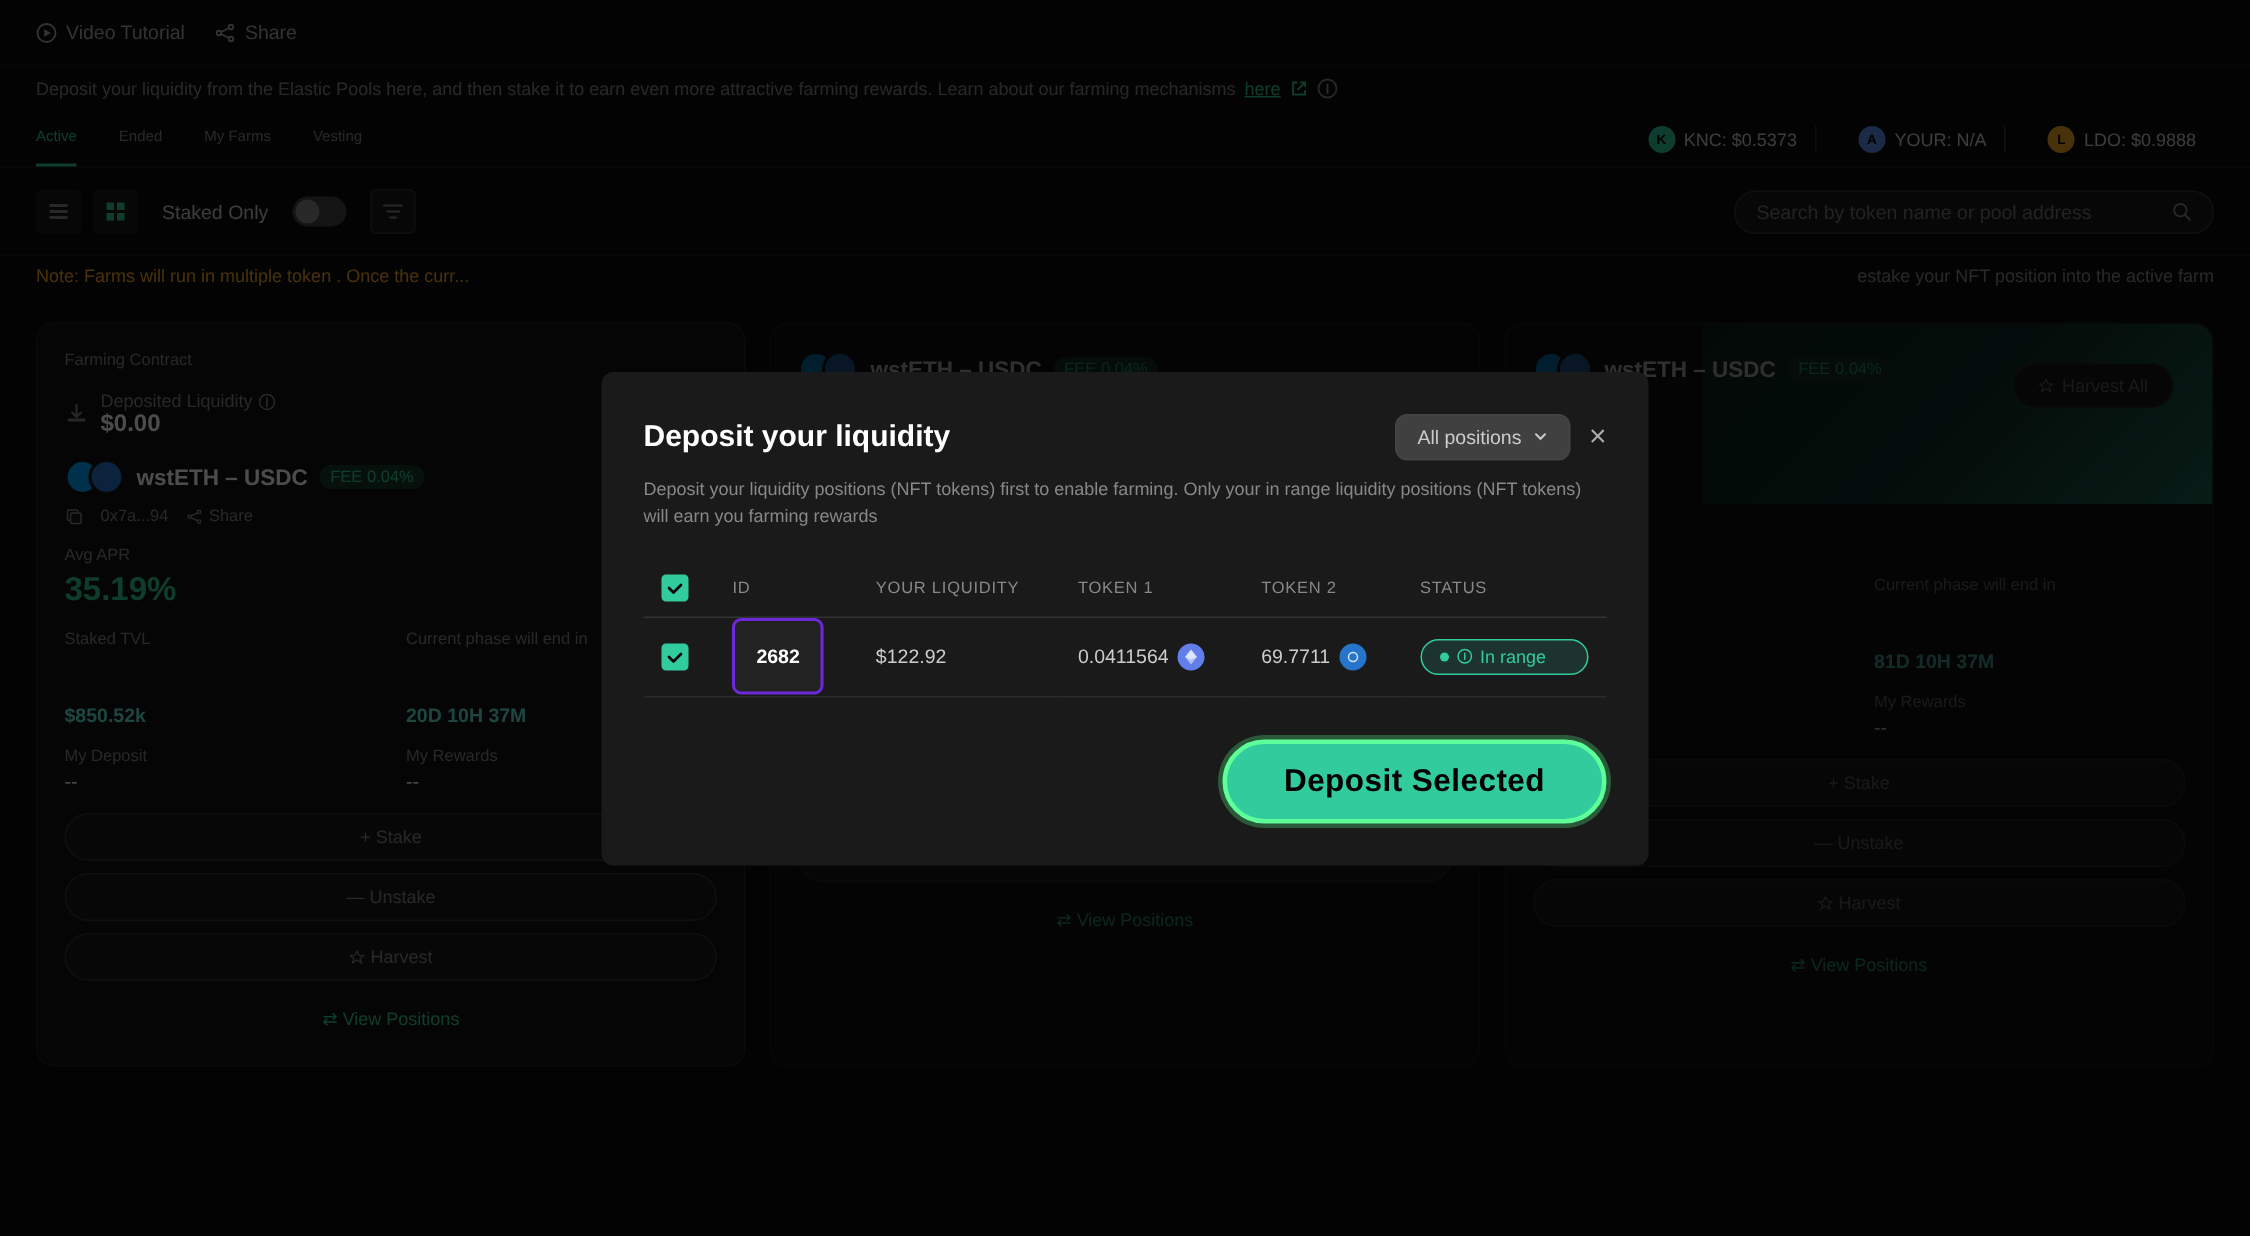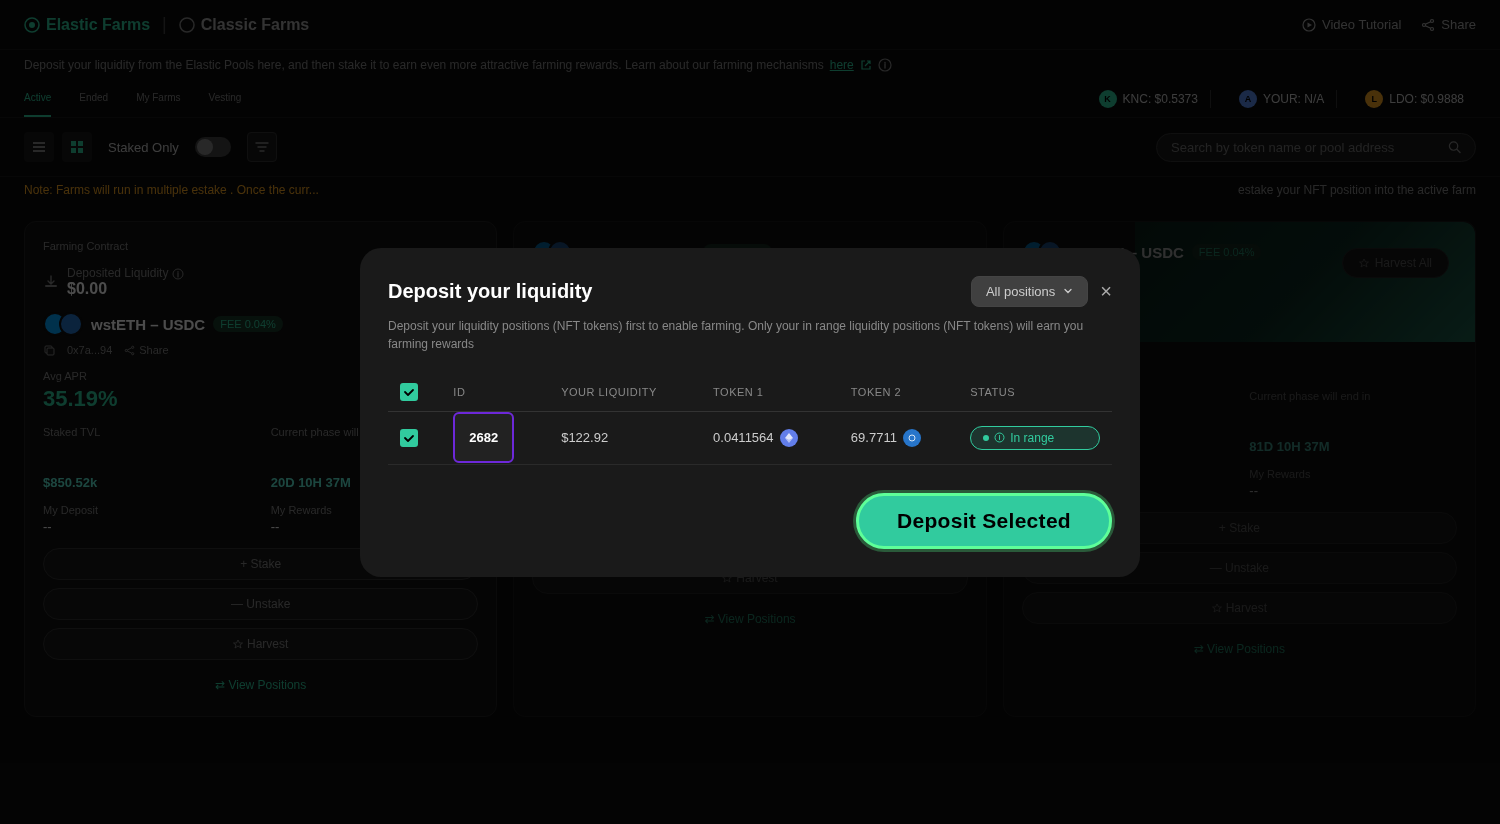--- a/index.html
+++ b/index.html
@@ -354,23 +354,23 @@
       position: absolute;
       top: 0; left: 0; right: 0; bottom: 0;
       background: rgba(0,0,0,0.7);
       display: flex;
       align-items: center;
       justify-content: center;
       z-index: 100;
     }
     .modal {
       background: #1a1a1a;
-      border-radius: 21px;
+      border-radius: 8px;
       padding: 28px;
-      width: 780px;
+      width: 698px;
       max-width: 95%;
       position: relative;
     }
     .modal-header {
       display: flex;
       align-items: center;
       justify-content: space-between;
       margin-bottom: 10px;
     }
     .modal-title {
@@ -530,36 +530,20 @@
       height: 120px;
       background: linear-gradient(135deg, #0a3a2a 0%, #0d5540 50%, #31cb9e 100%);
       border-radius: 0 12px 0 0;
       opacity: 0.7;
     }
   </style>
 </head>
 <body>
 
 <div class="top-bar">
-  <div class="top-bar-left">
-    <span class="brand-elastic">
-      <svg width="16" height="16" viewBox="0 0 16 16" fill="none">
-          <circle cx="8" cy="8" r="7" stroke="#31cb9e" stroke-width="1.5"></circle>
-          <circle cx="8" cy="8" r="3" fill="#31cb9e"></circle>
-        </svg>
-      <span>Elastic Farms</span>
-    </span>
-    <span class="brand-separator">|</span>
-    <span class="brand-classic">
-      <svg width="16" height="16" viewBox="0 0 16 16" fill="none">
-          <circle cx="8" cy="8" r="7" stroke="#888" stroke-width="1.5"></circle>
-        </svg>
-      <span>Classic Farms</span>
-    </span>
-  </div>
   <div class="top-bar-right">
     <div class="top-bar-link">
       <svg width="14" height="14" viewBox="0 0 14 14" fill="none">
           <circle cx="7" cy="7" r="6" stroke="#aaa" stroke-width="1.2"></circle>
           <polygon points="5.5,4.5 10,7 5.5,9.5" fill="#aaa"></polygon>
         </svg>
       <span>Video Tutorial</span>
     </div>
     <div class="top-bar-link">
       <svg width="14" height="14" viewBox="0 0 14 14" fill="none">
@@ -638,21 +622,21 @@
     <input type="text" placeholder="Search by token name or pool address" style="">
     <svg width="14" height="14" viewBox="0 0 14 14" fill="none">
         <circle cx="6" cy="6" r="4.5" stroke="#888" stroke-width="1.3"></circle>
         <line x1="9.5" y1="9.5" x2="13" y2="13" stroke="#888" stroke-width="1.4" stroke-linecap="round"></line>
       </svg>
   </div>
 </div>
 
 <div class="notice-bar">
   <span>Note: Farms will run in</span>
-  <span style="color:#f5a623"> multiple estake</span>
+  <span style="color:#f5a623"> multiple token</span>
   <span>. Once the curr...</span>
   <span style="margin-left: auto; float:right; color:#888">estake your NFT position into the active farm</span>
 </div>
 
 <div class="farms-area" style="position:relative;">
 
   <div class="farm-card primary">
     <div class="farming-contract-label">Farming Contract</div>
     <div class="deposited-liquidity">
       <svg width="16" height="16" viewBox="0 0 16 16" fill="none">

